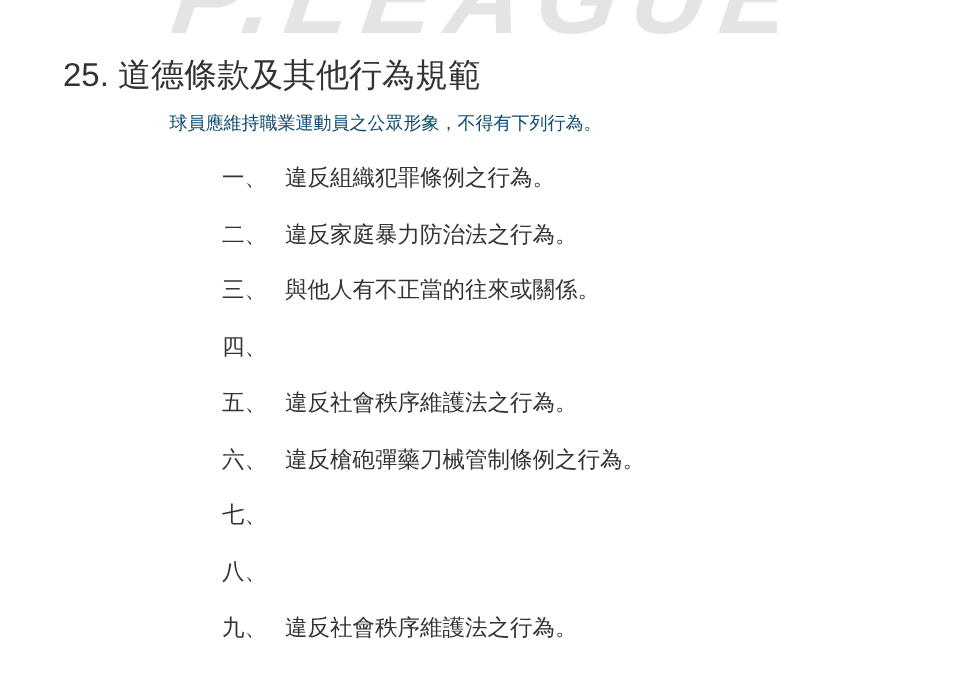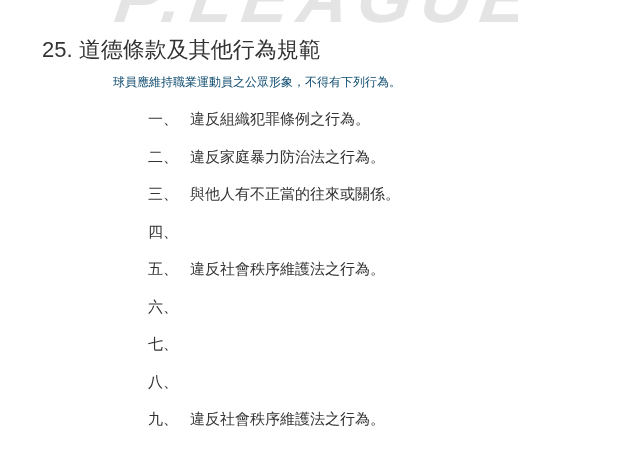--- a/index.html
+++ b/index.html
@@ -96,20 +96,21 @@
     </div>
     <div class="conduct-item">
       <span class="num">四、</span>
     </div>
     <div class="conduct-item">
       <span class="num">五、</span>
       <span class="txt">違反社會秩序維護法之行為。</span>
     </div>
     <div class="conduct-item">
       <span class="num">六、</span>
+      <span class="txt">違反槍砲彈藥刀械管制條例之行為。</span>
     </div>
     <div class="conduct-item">
       <span class="num">七、</span>
     </div>
     <div class="conduct-item">
       <span class="num">八、</span>
     </div>
     <div class="conduct-item">
       <span class="num">九、</span>
       <span class="txt">違反社會秩序維護法之行為。</span>

